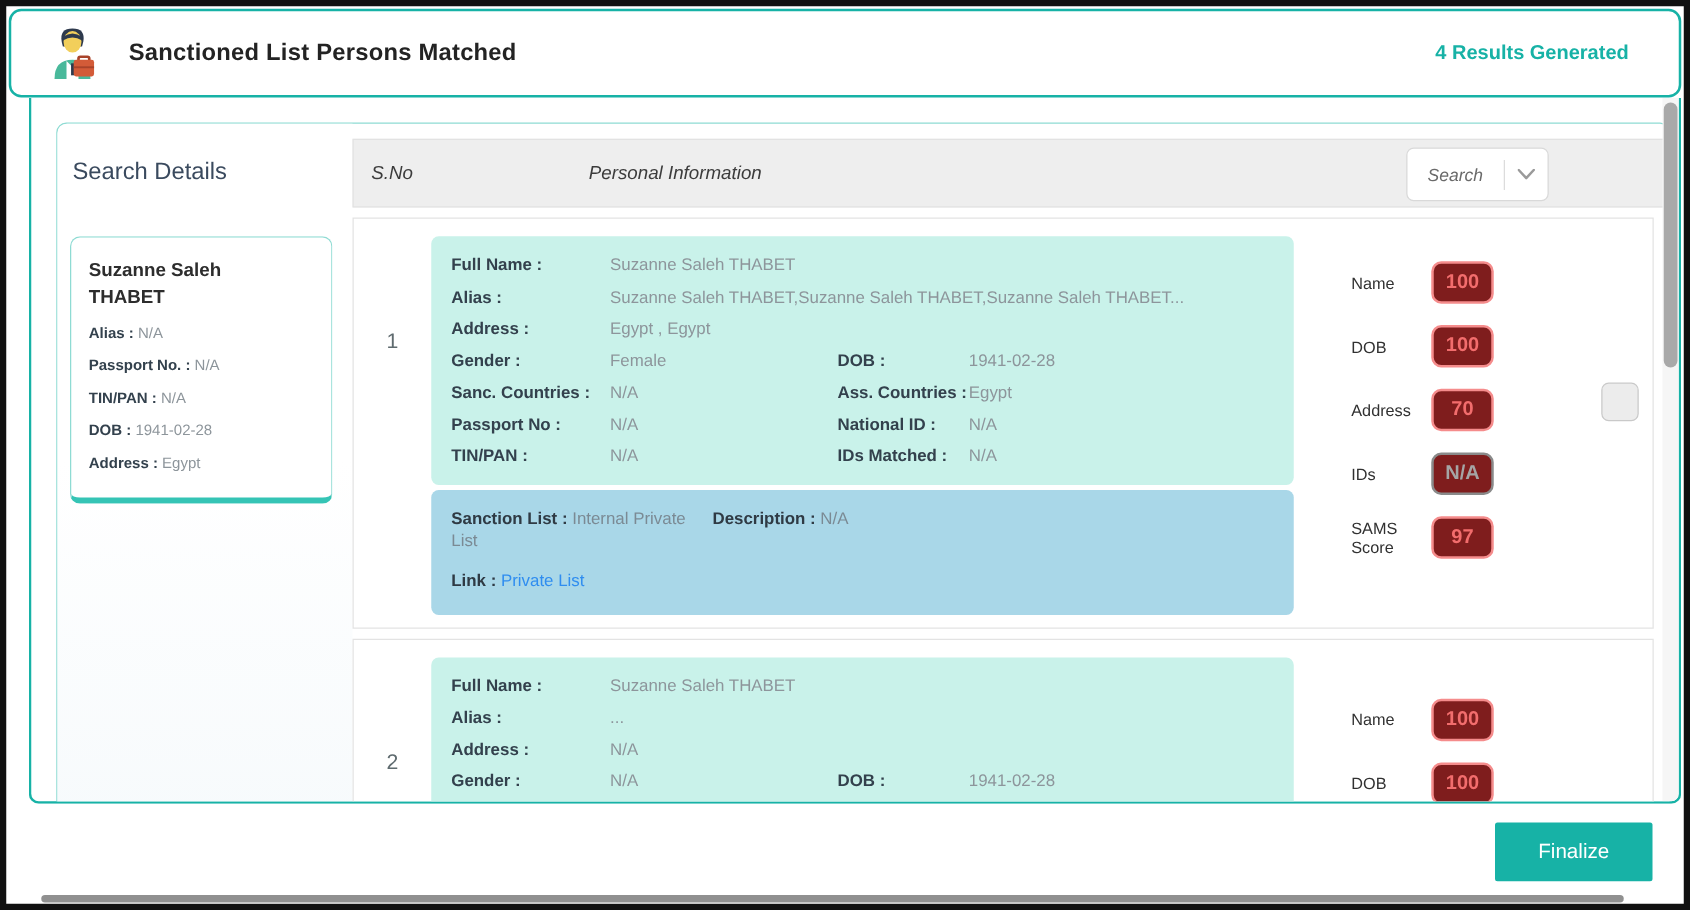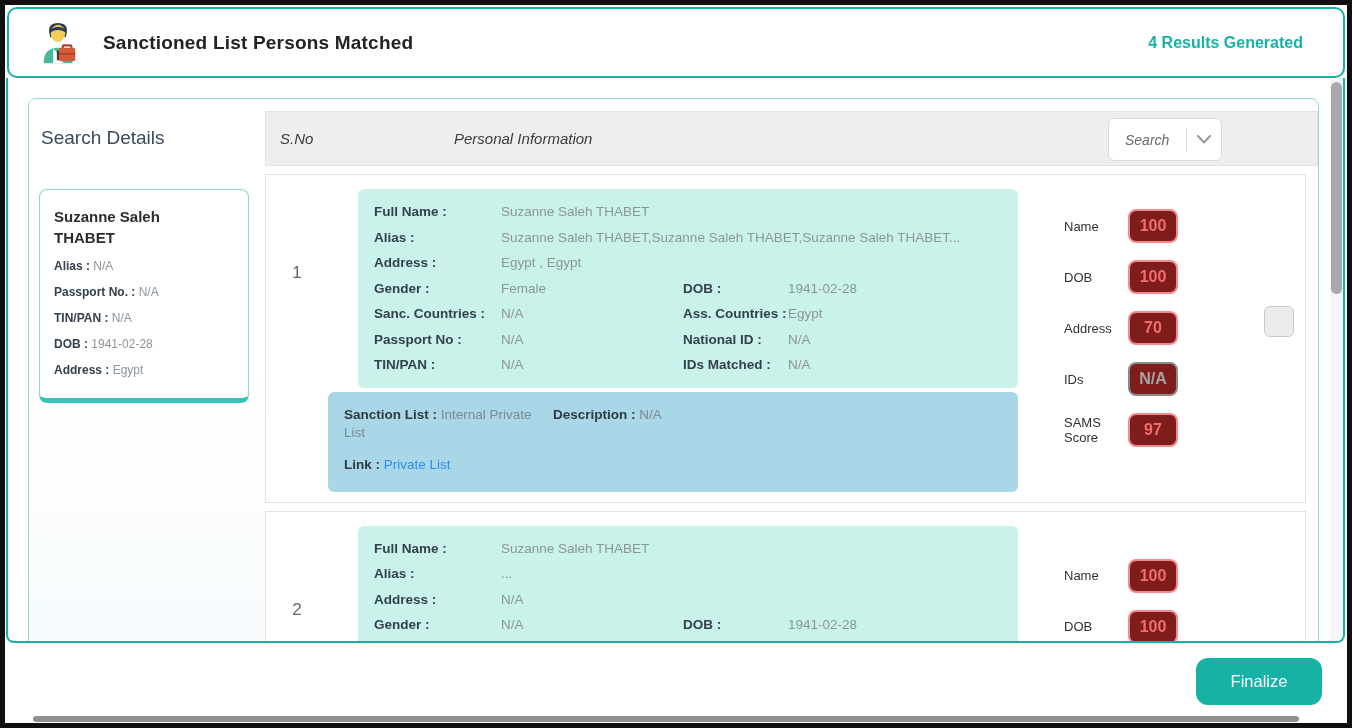--- a/index.html
+++ b/index.html
@@ -22,21 +22,21 @@
 
   
   .header-card{position:absolute;left:2px;top:2px;right:2px;height:71px;background:#fff;
     border:2px solid var(--accent-teal);border-radius:10px;display:flex;align-items:center;padding:0 26px;z-index:3;}
   .header-icon{width:46px;height:46px;margin-right:22px;flex:0 0 auto;}
   .header-title{font-size:19px;font-weight:bold;color:#232323;letter-spacing:.2px;}
   .header-spacer{flex:1;}
   .results-count{font-size:16px;font-weight:bold;color:var(--accent-teal);margin-right:14px;}
 
   
-  .body-card{position:absolute;left:1px;top:73px;right:2px;height:565px;background:#fff;
+  .body-card{position:absolute;left:18px;top:73px;right:2px;height:565px;background:#fff;
     border:2px solid var(--accent-teal);border-top:none;border-radius:0 0 8px 8px;overflow:hidden;z-index:2;}
   .v-scrollbar{position:absolute;right:0;top:0;width:13px;height:100%;background:#f6f6f6;z-index:5;}
   .v-scrollbar .thumb{position:absolute;left:1px;top:4px;width:11px;height:212px;background:#a9a9a9;border-radius:6px;}
 
   
   .main-panel{position:absolute;left:20px;top:20px;width:1291px;height:900px;background:#fff;
     border:1px solid var(--accent-teal-light);border-radius:8px;}
   .sidebar{position:absolute;left:0;top:0;width:236px;height:100%;border-radius:8px 0 0 8px;
     background:linear-gradient(#ffffff 30%,#edf5f9);}
   .sidebar-heading{position:absolute;left:12px;top:28px;font-size:19px;color:#3a4a5e;}
@@ -56,21 +56,21 @@
     border:1px solid #d9d9d9;border-radius:6px;display:flex;align-items:center;cursor:pointer;}
   .scores-dropdown .dd-label{margin-left:16px;font-size:14px;color:#6a6a6a;flex:1;}
   .scores-dropdown .dd-divider{width:1px;height:24px;background:#dcdcdc;}
   .scores-dropdown .dd-chevron{width:34px;text-align:center;color:#9a9a9a;font-size:13px;}
 
   .rows{}
   .result-row{position:relative;margin-top:8px;margin-right:12px;background:#fff;border:1px solid #e3e3e3;display:flex;}
   .row-sno{width:62px;padding-top:88px;text-align:center;font-size:17px;color:#5f6b6f;}
   .row-info{width:690px;padding-top:14px;padding-bottom:10px;}
   .info-box{border-radius:6px;padding:10px 16px;font-size:13.5px;}
-  .info-box.teal{background:var(--info-teal-bg);margin-left:30px;}
+  .info-box.teal{background:var(--info-teal-bg);}
   .info-box.blue{background:var(--info-blue-bg);margin-top:4px;padding:14px 32px 18px 16px;}
   .field-line{display:flex;line-height:25.5px;}
   .field-line .l1{width:127px;font-weight:bold;color:var(--label-dark);flex:0 0 auto;}
   .field-line .v1{color:var(--value-gray);flex:1;white-space:nowrap;overflow:hidden;}
   .field-line .v1.fixed{flex:0 0 182px;}
   .field-line .l2{width:105px;font-weight:bold;color:var(--label-dark);flex:0 0 auto;}
   .field-line .v2{color:var(--value-gray);flex:1;}
   .sanction-line{display:flex;line-height:18px;}
   .sanction-pair{width:209px;flex:0 0 auto;}
   .sanction-line b{font-weight:bold;color:#2f3a44;}
@@ -85,21 +85,21 @@
   .score-label{width:64px;font-size:13px;color:#313131;line-height:15px;}
   .score-box{width:50px;height:34px;border-radius:8px;border:2px solid;display:flex;align-items:center;justify-content:center;
     font-size:16px;font-weight:bold;background:#7f1d1d;}
   .score-box.red{border-color:var(--score-red-border);color:var(--score-red);}
   .score-box.gray{border-color:var(--score-na-border);color:var(--score-na-text);}
   .row-checkbox{position:absolute;left:998px;top:131px;width:30px;height:31px;background:#ececec;
     border:1.5px solid #c9c9c9;border-radius:6px;cursor:pointer;}
 
   
   .finalize-btn{position:absolute;right:25px;top:653px;width:126px;height:47px;background:var(--accent-teal);
-    border:none;border-radius:12px;color:#fff;font-size:16.5px;font-family:"Liberation Sans",sans-serif;cursor:pointer;z-index:4;}
+    border:none;border-radius:2px;color:#fff;font-size:16.5px;font-family:"Liberation Sans",sans-serif;cursor:pointer;z-index:4;}
   .h-scrollbar{position:absolute;left:28px;right:48px;top:711px;height:6px;background:#909090;border-radius:3px;z-index:4;}
 </style>
 </head>
 <body>
 
 <div class="screen">
 
   <div class="header-card">
     <span class="header-icon">
       <svg viewBox="0 0 48 48" width="46" height="46">

